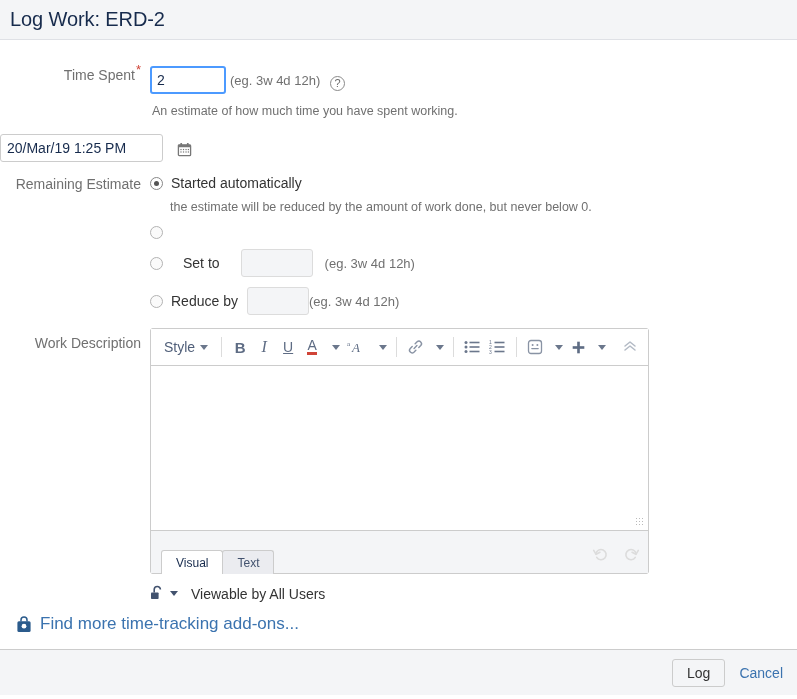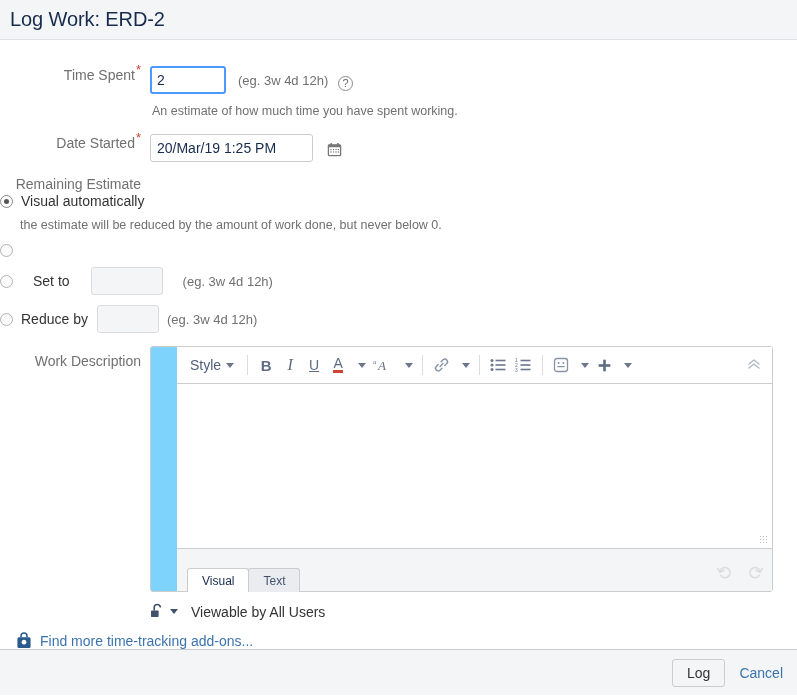--- a/index.html
+++ b/index.html
@@ -71,21 +71,20 @@
   }
   input.text.disabled {
     background: #f4f5f7;
     border: 1px solid #dcdcdc;
     color: #8993a4;
   }
 
   .hint {
     color: #707070;
     font-size: 13px;
-    margin-left: 8px;
     white-space: nowrap;
   }
   .desc {
     color: #707070;
     font-size: 12.5px;
     line-height: 16px;
   }
 
   
   .help-icon {
@@ -123,23 +122,22 @@
     position: absolute; left: 3px; top: 3px;
     width: 5px; height: 5px; border-radius: 50%;
     background: #555;
   }
   .radio-label { color: #333; font-size: 14px; }
 
   
   #editor {
     border: 1px solid #ccc;
     border-radius: 3px;
-    width: 623px;
-    background: #7dd3fc;
-    padding-left: 26px;
+    width: 499px;
+    background: #a3a3a3;
   }
   #editor-toolbar {
     height: 37px;
     display: flex;
     align-items: center;
     background: #fff;
     border-bottom: 1px solid #ccc;
     padding: 0 6px;
     position: relative;
   }
@@ -214,21 +212,21 @@
   .hist-btn { color:#dcdcdc; cursor: default; display:flex; }
 
   
   #viewable-row { display: flex; align-items: center; }
   .lock-wrap { display:flex; align-items:center; cursor:pointer; }
   #viewable-label { margin-left: 13px; color: #333; font-size: 14px; }
 
   
   #addons-row { display:flex; align-items:center; }
   #addons-link {
-    color: #3b73af; font-size: 14px; text-decoration: none; margin-left: 8px;
+    color: #3b73af; font-size: 17px; text-decoration: none; margin-left: 8px;
   }
 
   
   #dialog-footer {
     position: absolute; left:0; right:0; bottom:4px;
     height: 46px;
     background: #f4f5f7;
     border-top: 1px solid #ccc;
     display: flex;
     align-items: center;
@@ -268,23 +266,20 @@
     </div>
     <div class="field-ctl">
       <input class="text focused" style="width: 76px;" type="text" value="2">
       <span class="hint">(eg. 3w 4d 12h)</span>
       <span class="help-icon">?</span>
       <div class="desc" style="margin-top:9px;margin-left:2px;">An estimate of how much time you have spent working.</div>
     </div>
   </div>
 
   <div class="field-row" style="margin-top:15px;">
-    <div class="field-label">
-      <span>Date Started</span><span class="req">*</span>
-    </div>
     <div class="field-ctl">
       <input class="text" style="width: 163px;" type="text" value="20/Mar/19 1:25 PM">
       <span class="cal-icon">
         <svg width="15" height="15" viewBox="0 0 16 16">
           <rect x="1.5" y="3" width="13" height="11.5" rx="1" fill="#fff" stroke="#777" stroke-width="1.4"></rect>
           <rect x="1.5" y="3" width="13" height="2.6" fill="#777"></rect>
           <rect x="3.6" y="1.1" width="1.8" height="3" fill="#777"></rect>
           <rect x="10.6" y="1.1" width="1.8" height="3" fill="#777"></rect>
           <g fill="#777">
             <rect x="3.6" y="7.4" width="1.3" height="1.3"></rect>
@@ -294,27 +289,27 @@
             <rect x="3.6" y="10" width="1.3" height="1.3"></rect>
               <rect x="6.3" y="10" width="1.3" height="1.3"></rect>
             <rect x="9" y="10" width="1.3" height="1.3"></rect>
               <rect x="11.5" y="10" width="1.3" height="1.3"></rect>
           </g>
         </svg>
       </span>
     </div>
   </div>
 
-  <div class="field-row" style="margin-top:13px;flex-direction:column;">
+  <div class="field-row" style="margin-top:13px;">
     <div class="field-label">Remaining Estimate</div>
     <div class="field-ctl">
 
       <div class="radio-line">
         <span class="radio on"></span>
-        <span class="radio-label">Visual automatically</span>
+        <span class="radio-label">Started automatically</span>
       </div>
       <div class="desc" style="margin:8px 0 0 20px;">the estimate will be reduced by the amount of work done, but never below 0.</div>
 
       <div class="radio-line" style="margin-top:11px;">
         <span class="radio"></span>
       </div>
 
       <div class="radio-line" style="margin-top:10px;gap:12px;">
         <span class="radio"></span>
         <span class="radio-label">Set to</span>

